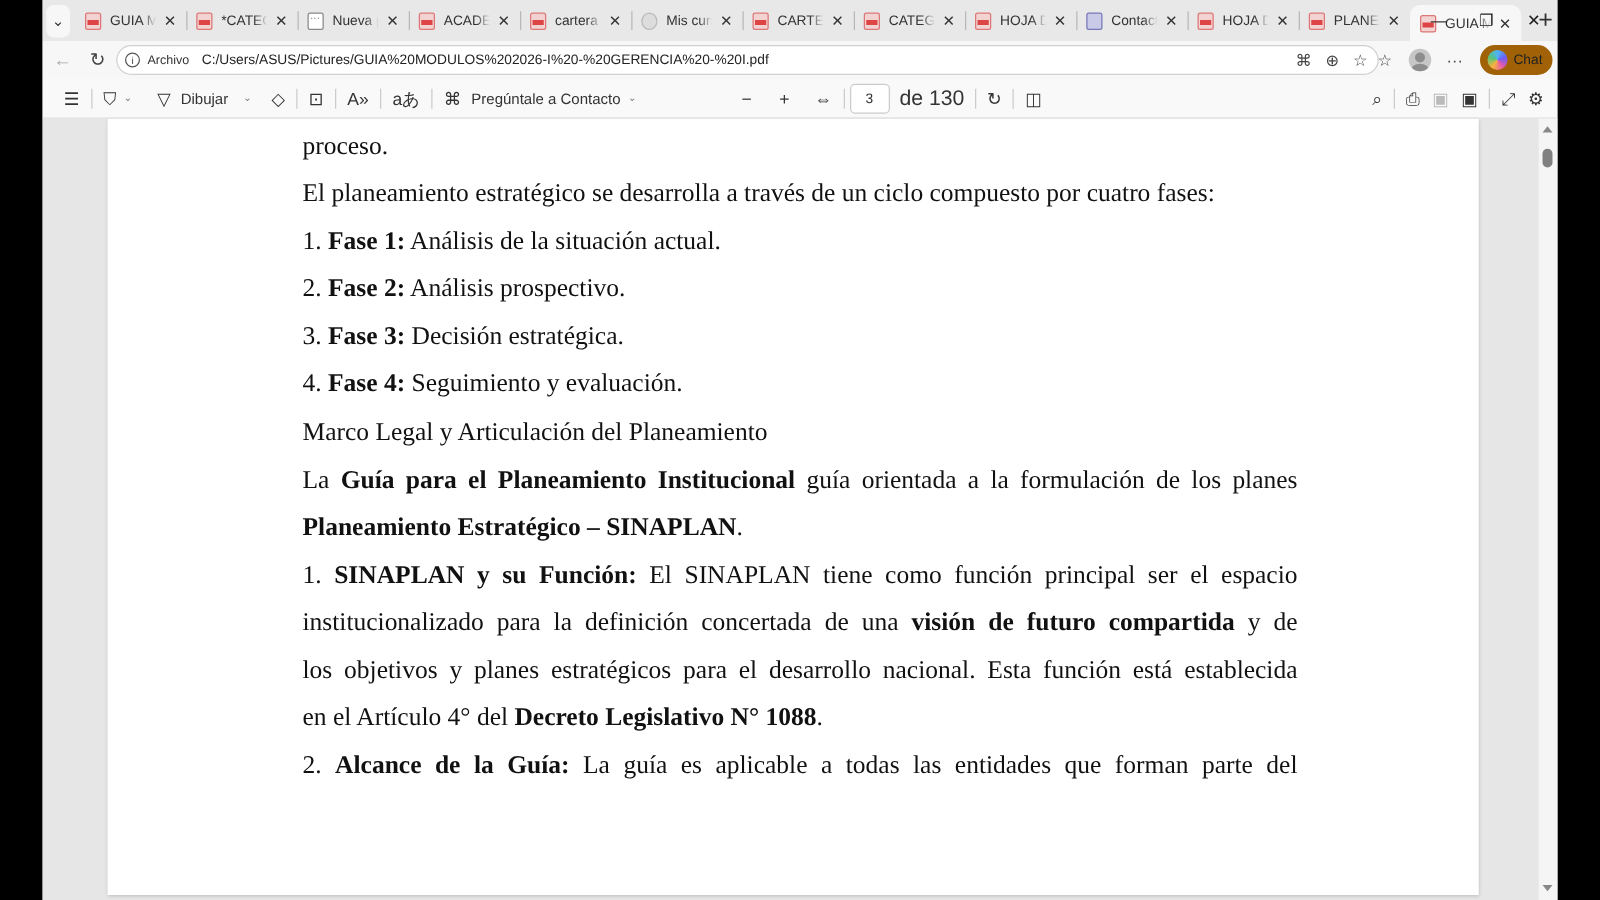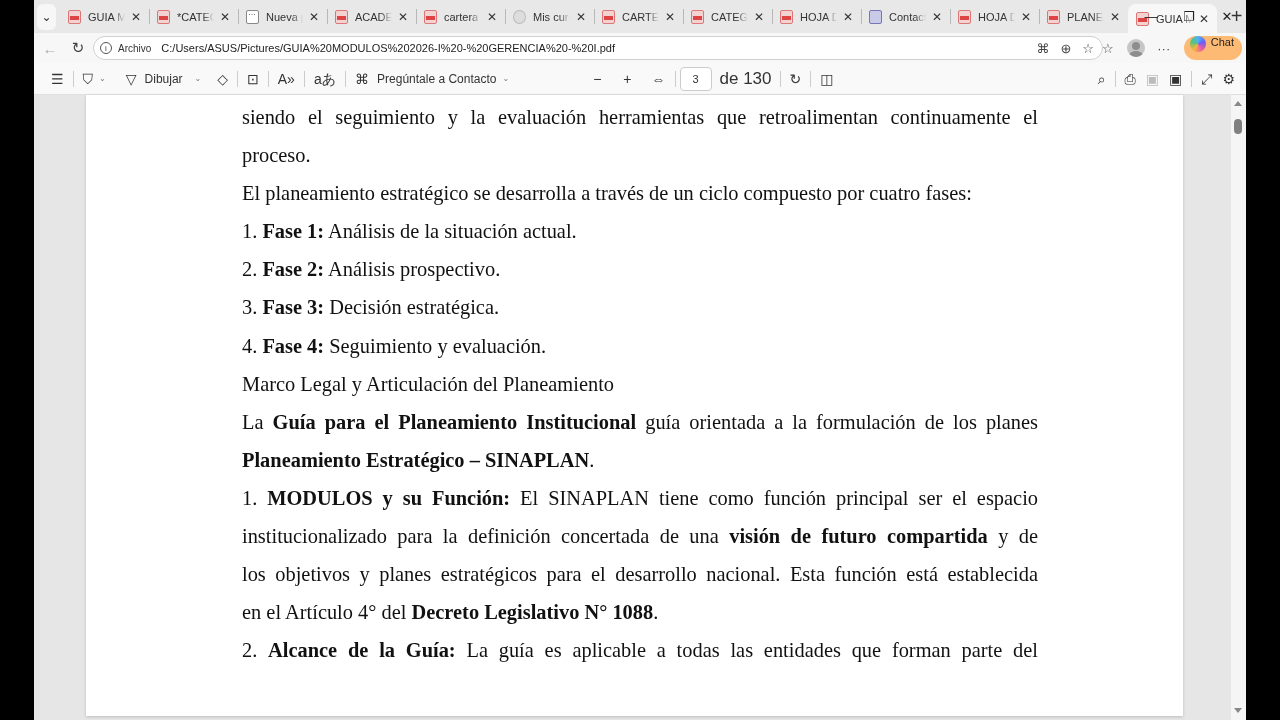--- a/index.html
+++ b/index.html
@@ -36,21 +36,21 @@
   .omnibox { position: absolute; left: 59px; top: 3px; width: 1010px; height: 24px; background: #fff; border: 1px solid #d0d0d0; border-radius: 12px; display: flex; align-items: center; padding-left: 6px; }
   .info-icon { width: 12px; height: 12px; border: 1px solid #555; border-radius: 50%; font-size: 8px; display: flex; align-items: center; justify-content: center; color: #444; margin-right: 6px; }
   .archivo { font-size: 10px; color: #333; margin-right: 10px; }
   .url { font-size: 11px; color: #222; }
   .omni-right { position: absolute; right: 8px; top: 0; height: 22px; display: flex; align-items: center; gap: 11px; font-size: 13px; color: #444; }
   .addr-right { position: absolute; right: 0; top: 0; height: 30px; display: flex; align-items: center; }
   .addr-icon { width: 28px; height: 28px; display: flex; align-items: center; justify-content: center; font-size: 13px; color: #444; }
   .avatar { width: 18px; height: 18px; border-radius: 50%; background: #c6c6c6; position: relative; overflow: hidden; }
   .avatar::before { content: ""; position: absolute; left: 5px; top: 3px; width: 8px; height: 8px; border-radius: 50%; background: #8d8d8d; }
   .avatar::after { content: ""; position: absolute; left: 2px; top: 12px; width: 14px; height: 10px; border-radius: 50%; background: #8d8d8d; }
-  .chat-btn { display: flex; align-items: flex-start; height: 24px; padding: 0 8px 0 6px; margin: 0 4px 0 6px; background: #fdba74; border-radius: 12px; font-size: 11px; color: #222; }
+  .chat-btn { display: flex; align-items: center; height: 24px; padding: 0 8px 0 6px; margin: 0 4px 0 6px; background: #a16207; border-radius: 12px; font-size: 11px; color: #222; }
   .copilot-logo { width: 16px; height: 16px; border-radius: 50%; background: conic-gradient(#4fb3f6, #6d5df7, #e95aa8, #f7b53b, #55c57a, #4fb3f6); margin-right: 5px; }
 
   
   .pdftoolbar { position: absolute; left: 0; top: 63px; width: 1212px; height: 32px; background: #f9f9f9; border-bottom: 1px solid #e0e0e0; display: flex; align-items: center; font-size: 12px; color: #333; }
   .tb-btn { height: 28px; display: flex; align-items: center; justify-content: center; padding: 0 5px; color: #333; }
   .tb-sep { width: 1px; height: 16px; background: #ccc; margin: 0 4px; }
   .tb-caret { font-size: 8px; color: #777; margin-left: 6px; }
   .page-input { width: 32px; height: 24px; border: 1px solid #ccc; border-radius: 4px; background: #fff; text-align: center; font-size: 11px; line-height: 22px; color: #333; }
   .page-total { font-size: 17px; margin-left: 8px; color: #333; }
   .tb-right { position: absolute; right: 6px; top: 0; height: 32px; display: flex; align-items: center; }
@@ -276,31 +276,30 @@
           <span class="ico">⚙</span>
         </div>
     </div>
   </div>
 
   <div class="viewer">
     <div class="page">
       <div class="page-text">
         <div class="line partial" style="height:12px;line-height:12px;overflow:hidden;color:#111"></div>
         <div id="doc-lines">
-            <div class="line justify"><span style="white-space: pre;">siendo el seguimiento y la evaluación herramientas que retroalimentan continuamente el</span></div>
             <div class="line"><span style="white-space: pre;">proceso.</span></div>
             <div class="line"><span style="white-space: pre;">El planeamiento estratégico se desarrolla a través de un ciclo compuesto por cuatro fases:</span></div>
             <div class="line"><span style="white-space: pre;">1. </span><b style="white-space: pre;">Fase 1:</b><span style="white-space: pre;"> Análisis de la situación actual.</span></div>
             <div class="line"><span style="white-space: pre;">2. </span><b style="white-space: pre; text-align: center;">Fase 2:</b><span style="white-space: pre;"> Análisis prospectivo.</span></div>
             <div class="line"><span style="white-space: pre;">3. </span><b style="white-space: pre;">Fase 3:</b><span style="white-space: pre;"> Decisión estratégica.</span></div>
             <div class="line"><span style="white-space: pre;">4. </span><b style="white-space: pre;">Fase 4:</b><span style="white-space: pre;"> Seguimiento y evaluación.</span></div>
             <div class="line"><span style="white-space: pre;">Marco Legal y Articulación del Planeamiento</span></div>
             <div class="line justify"><span style="white-space: pre;">La </span><b style="white-space: pre;">Guía para el Planeamiento Institucional</b><span style="white-space: pre;"> guía orientada a la formulación de los planes</span></div>
             <div class="line"><b style="white-space: pre;">Planeamiento Estratégico – SINAPLAN</b><span style="white-space: pre;">.</span></div>
-            <div class="line justify"><span style="white-space: pre;">1. </span><b style="white-space: pre;">MODULOS y su Función:</b><span style="white-space: pre;"> El SINAPLAN tiene como función principal ser el espacio</span></div>
+            <div class="line justify"><span style="white-space: pre;">1. </span><b style="white-space: pre;">SINAPLAN y su Función:</b><span style="white-space: pre;"> El SINAPLAN tiene como función principal ser el espacio</span></div>
             <div class="line justify"><span style="white-space: pre;">institucionalizado para la definición concertada de una </span><b style="white-space: pre;">visión de futuro compartida</b><span style="white-space: pre;"> y de</span></div>
             <div class="line justify"><span style="white-space: pre;">los objetivos y planes estratégicos para el desarrollo nacional. Esta función está establecida</span></div>
             <div class="line"><span style="white-space: pre;">en el Artículo 4° del </span><b style="white-space: pre;">Decreto Legislativo N° 1088</b><span style="white-space: pre;">.</span></div>
             <div class="line justify"><span style="white-space: pre;">2. </span><b style="white-space: pre;">Alcance de la Guía:</b><span style="white-space: pre;"> La guía es aplicable a todas las entidades que forman parte del</span></div>
           </div>
       </div>
     </div>
   </div>
 
   <div class="scrollbar">

